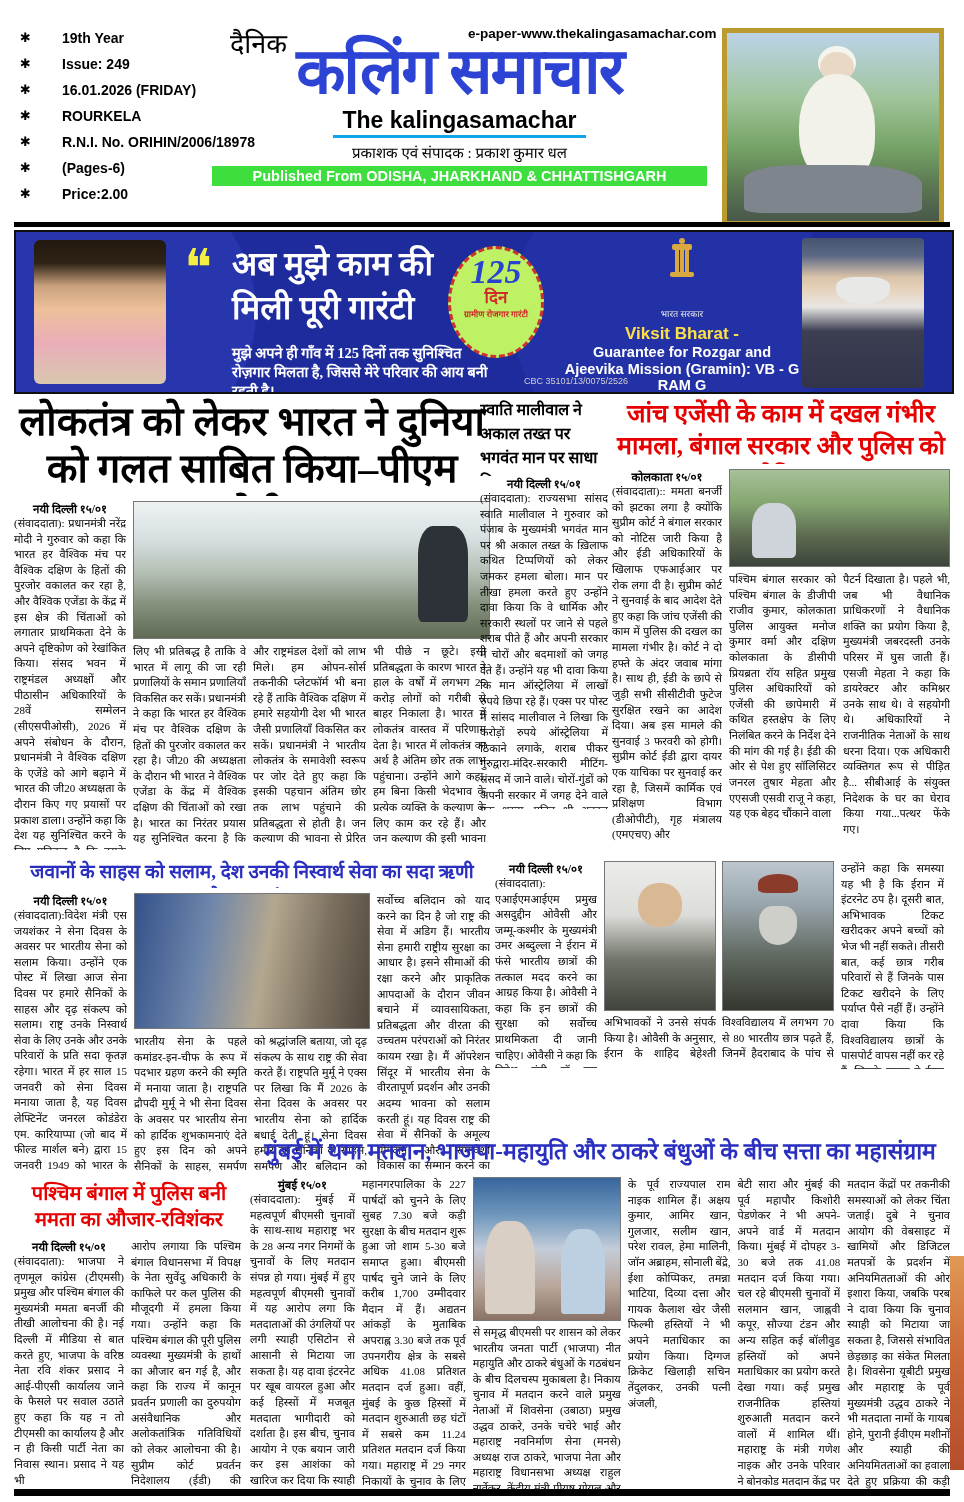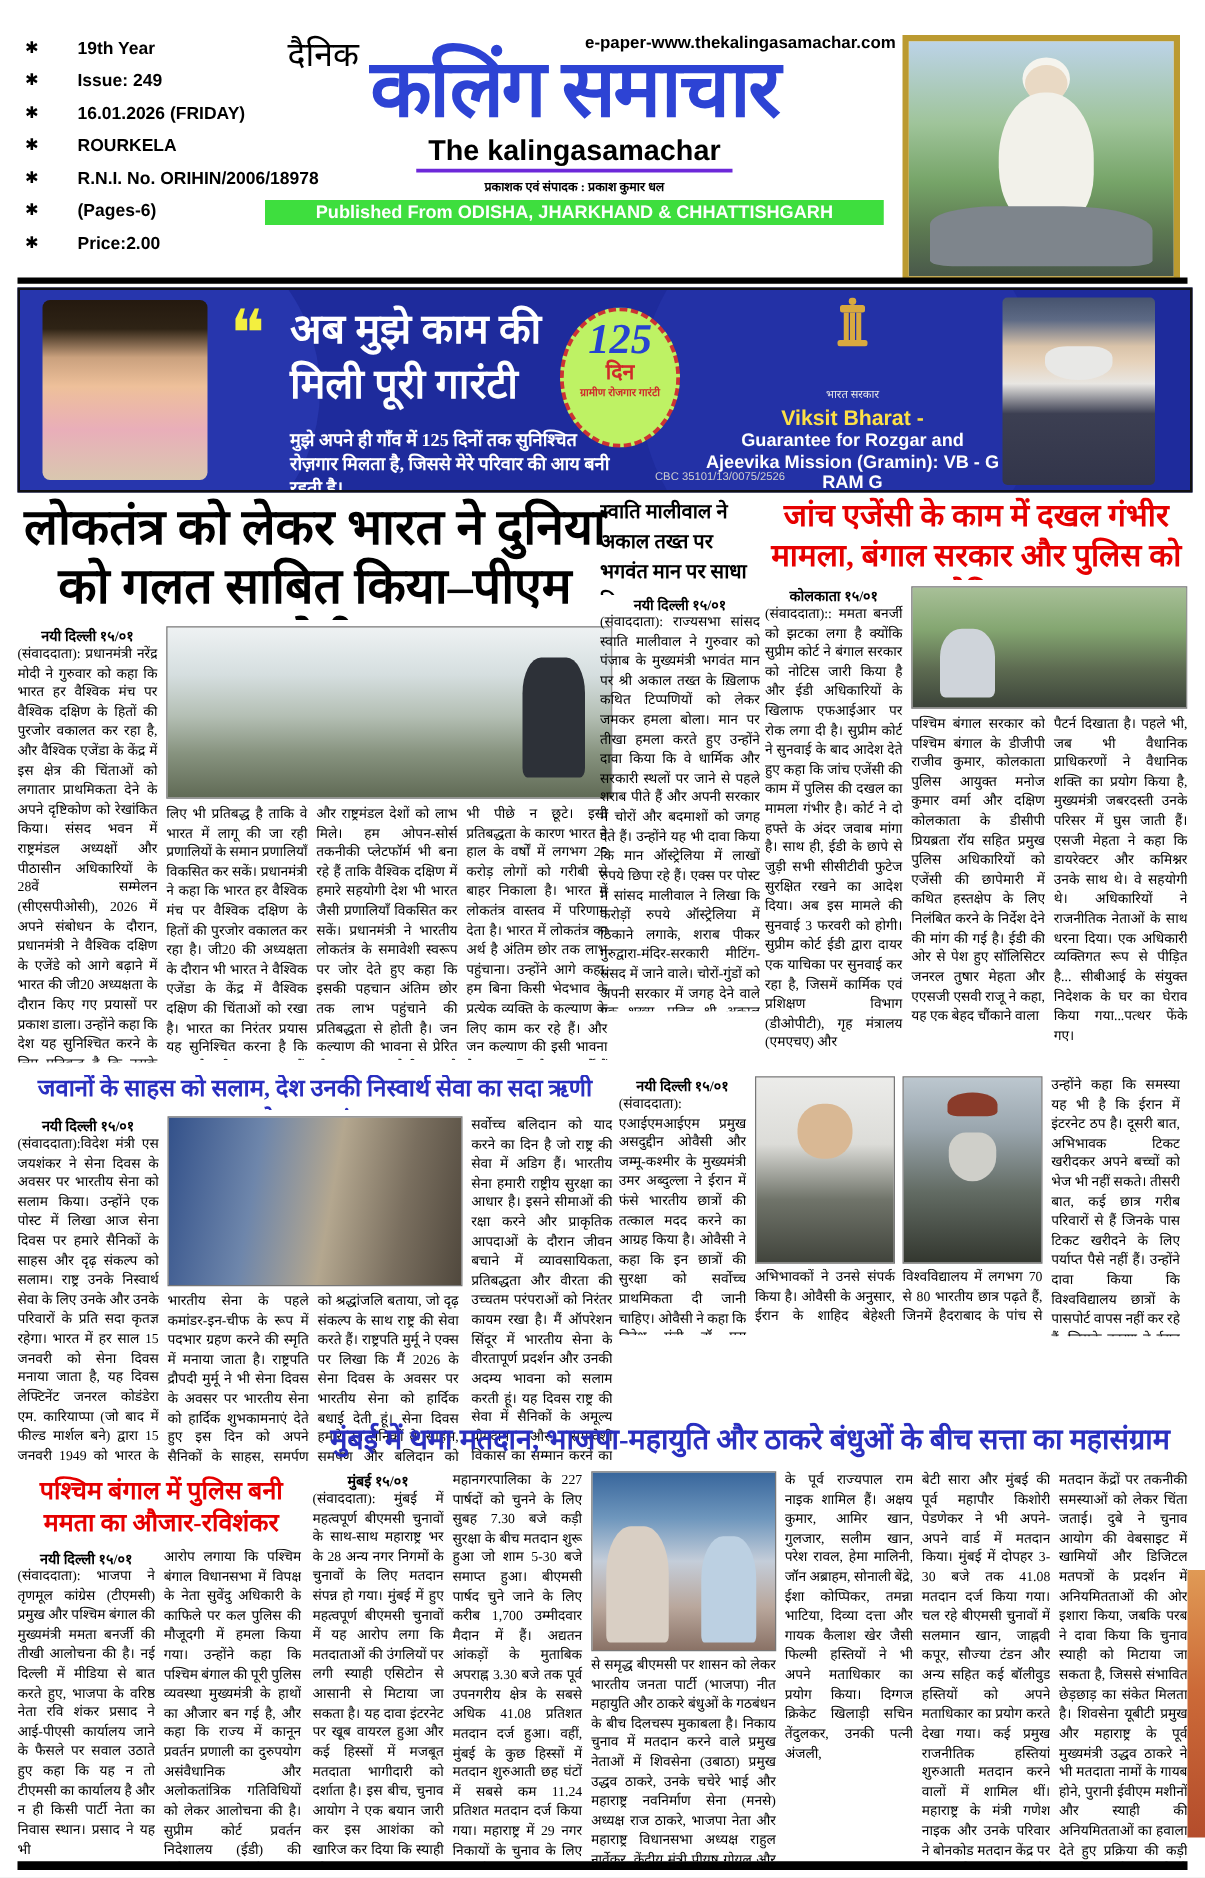--- a/index.html
+++ b/index.html
@@ -9,22 +9,22 @@
   .info-list{position:absolute;left:20px;top:30px;font-family:"Liberation Sans","DejaVu Sans",sans-serif;
              font-weight:bold;font-size:14px;}
   .info-item{display:flex;align-items:flex-start;margin-bottom:10px;}
   .info-star{width:42px;font-size:13px;}
   .epaper{position:absolute;left:468px;top:26px;font-family:"Liberation Sans",sans-serif;
           font-weight:bold;font-size:13.5px;}
   .masthead{position:absolute;left:212px;top:38px;width:495px;text-align:center;}
   .dainik{position:absolute;left:18px;top:-14px;font-size:27px;font-weight:normal;}
   .big-title{font-size:64px;font-weight:900;color:#2d43d4;line-height:1.05;letter-spacing:-2px;}
   .eng-title{display:inline-block;font-family:"Liberation Sans",sans-serif;font-size:23px;font-weight:bold;
-             border-bottom:3px solid #6d28d9;padding:0 10px 1px;margin-top:2px;}
-  .pub-line{font-size:10px;font-weight:bold;margin-top:4px;}
+             border-bottom:3px solid #0ea5e9;padding:0 10px 1px;margin-top:2px;}
+  .pub-line{font-size:15px;font-weight:normal;margin-top:4px;}
   .green-bar{margin-top:4px;background:#3ede3e;color:#fff;font-family:"Liberation Sans",sans-serif;
              font-weight:bold;font-size:14.5px;padding:2px 2px;}
   .sai-photo{position:absolute;left:722px;top:28px;width:212px;height:188px;border:5px solid #bb9a30;
              background:linear-gradient(180deg,#bcd3e8 0%,#9fc49a 35%,#76a468 60%,#5d7a52 80%,#49584a 100%);}
   .sai-figure{position:absolute;left:34%;top:22%;width:36%;height:58%;background:#f2f1ea;
               border-radius:48% 48% 40% 45%;}
   .sai-head{position:absolute;left:44%;top:10%;width:16%;height:16%;background:#e9d9c4;border-radius:50%;
             box-shadow:0 -4px 0 2px #f5f4ee;}
   .sai-rock{position:absolute;left:8%;bottom:4%;width:84%;height:26%;background:#7e858c;border-radius:30% 40% 10% 10%;}
   .header-rule{position:absolute;left:14px;top:222px;width:936px;height:5px;background:#000;}

